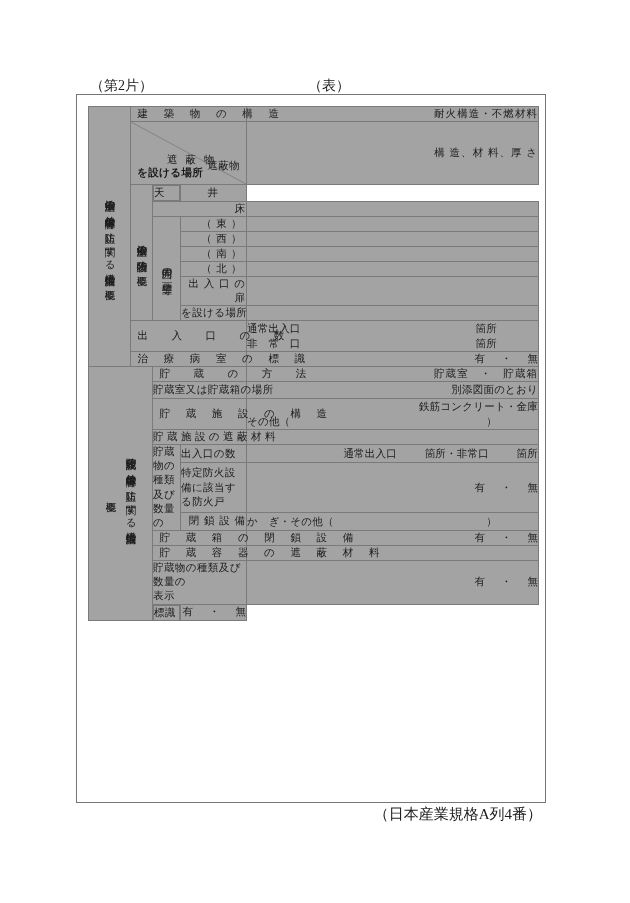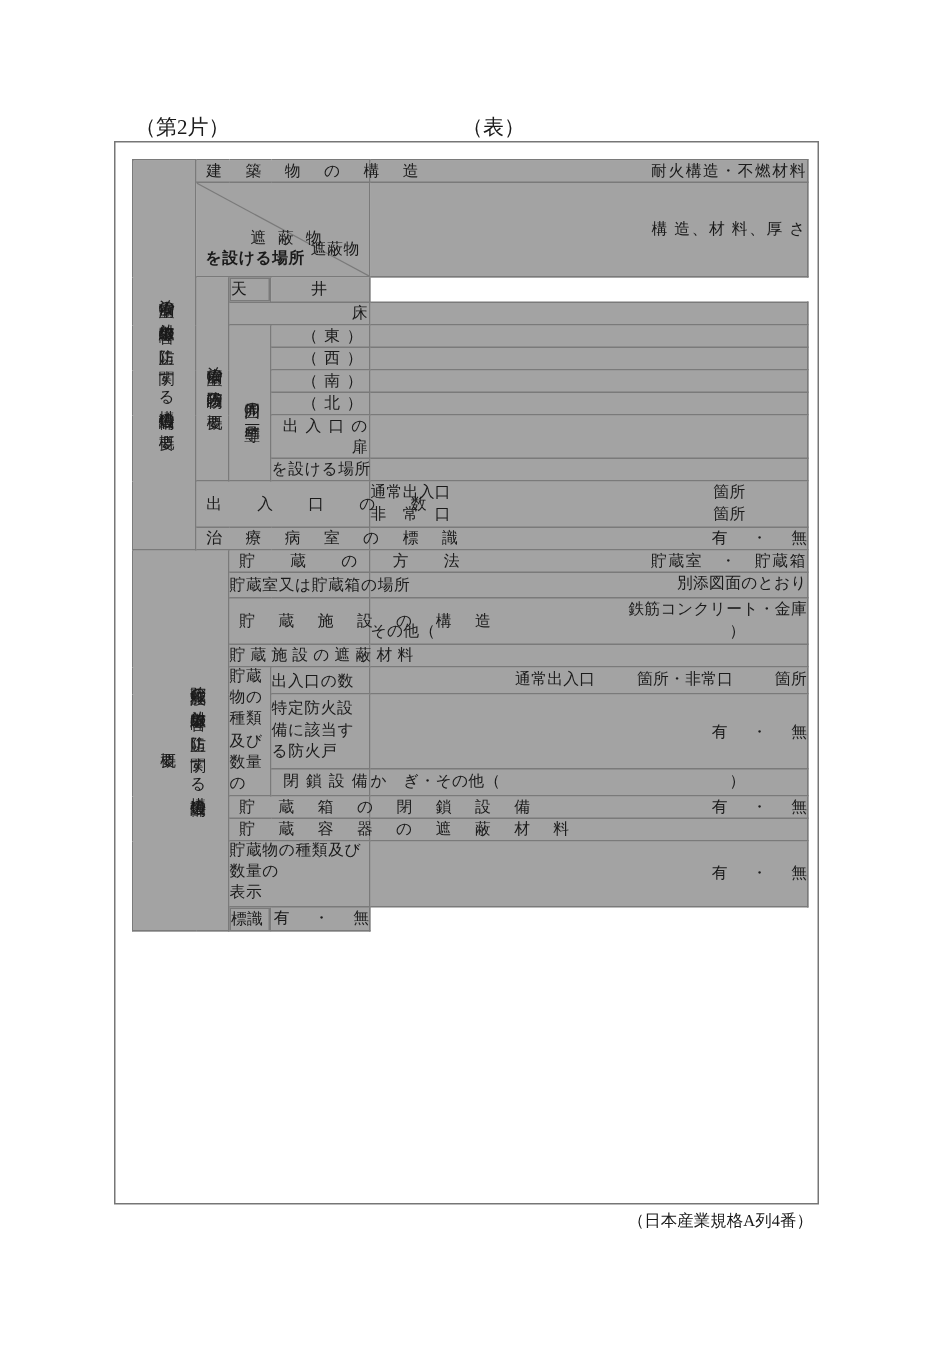--- a/index.html
+++ b/index.html
@@ -50,21 +50,21 @@
 
   
   #footer-note {
     position: absolute;
     left: 76px;
     top: 806px;
     width: 470px;
     text-align: right;
     padding-right: 4px;
     box-sizing: border-box;
-    font-size: 11px;
+    font-size: 15px;
     line-height: 16px;
   }
 
   
   table.form {
     position: absolute;
     left: 88px;
     top: 106px;
     width: 450px;
     border-collapse: collapse;

